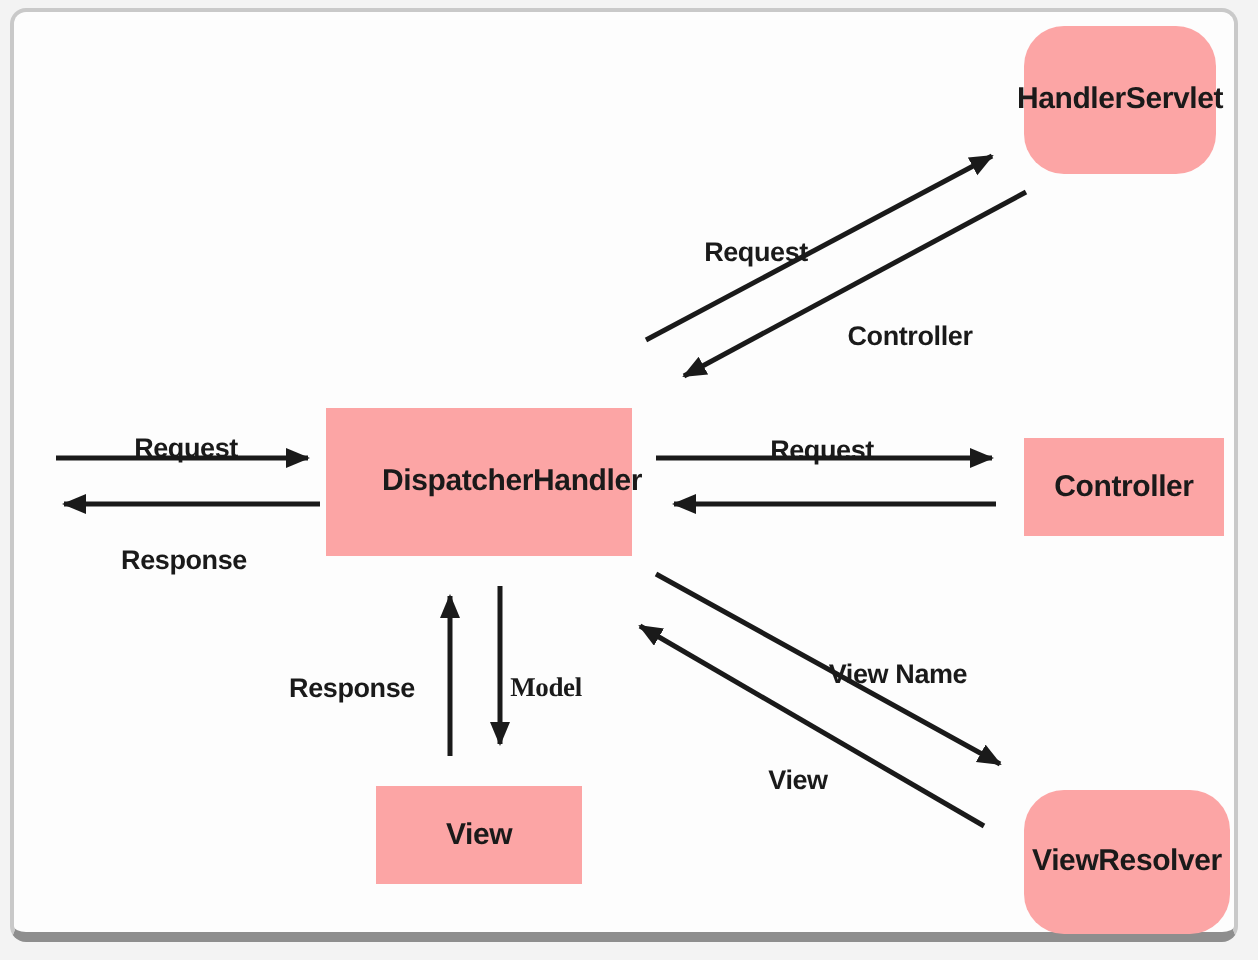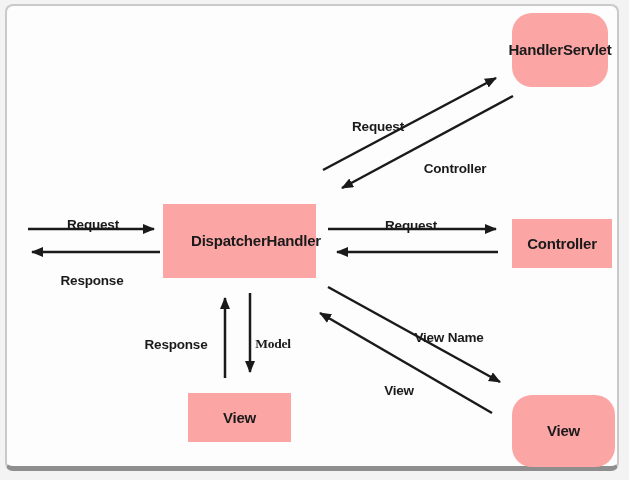--- a/index.html
+++ b/index.html
@@ -117,20 +117,21 @@
   <div class="node node-controller">
     <span>Controller</span>
   </div>
 
   <div class="node node-view">
     <span>View</span>
   </div>
 
   <div class="node rounded node-view-resolver">
     <span>View</span>
+    <span>Resolver</span>
   </div>
 
   <div class="edge-label lbl-client-request">Request</div>
   <div class="edge-label lbl-client-response">Response</div>
   <div class="edge-label lbl-hm-request">Request</div>
   <div class="edge-label lbl-hm-controller">Controller</div>
   <div class="edge-label lbl-ctrl-request">Request</div>
   <div class="edge-label lbl-vr-viewname">View Name</div>
   <div class="edge-label lbl-vr-view">View</div>
   <div class="edge-label lbl-view-response">Response</div>

